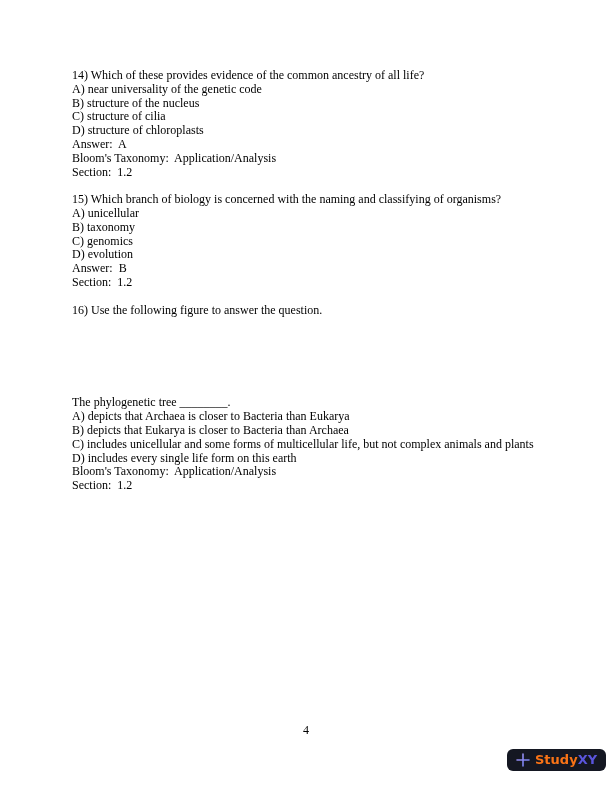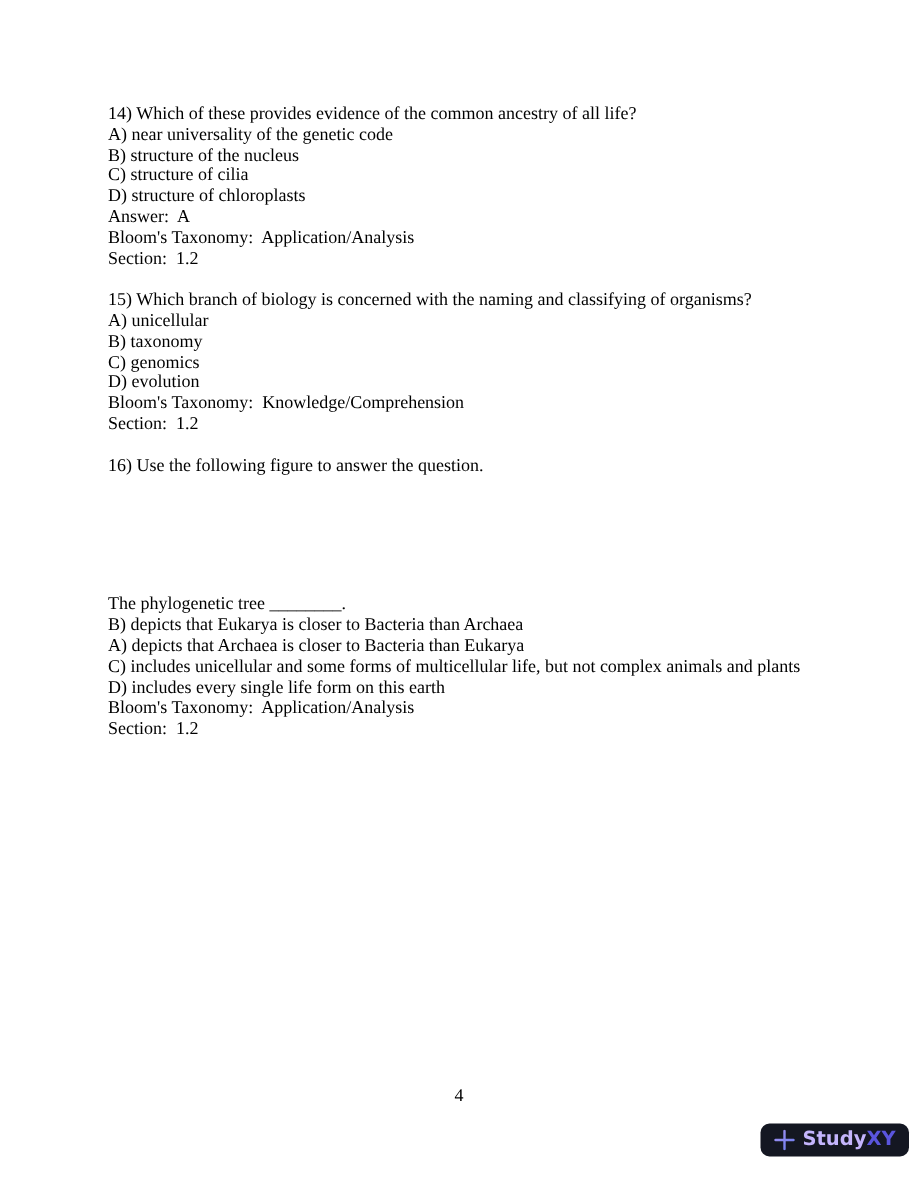--- a/index.html
+++ b/index.html
@@ -40,21 +40,21 @@
     align-items: center;
     gap: 5px;
     padding: 0 9px;
     border-radius: 6px;
     background: #141722;
     font-family: "DejaVu Sans", sans-serif;
     font-size: 13px;
     font-weight: bold;
     line-height: 22px;
   }
-  .brand-name { color: #c4b5fd; }
+  .brand-name { color: #f97316; }
   .brand-suffix { color: #5a55dd; margin-top: 42px; }
   .plus-wrap { display: flex; align-items: center; }
 </style>
 </head>
 <body>
 
 <div class="page">
 
   <div class="content">
 
@@ -70,32 +70,32 @@
     </div>
 
     <div class="blank-line"></div>
 
     <div>
       <div class="line">15) Which branch of biology is concerned with the naming and classifying of organisms?</div>
       <div class="line">A) unicellular</div>
       <div class="line">B) taxonomy</div>
       <div class="line">C) genomics</div>
       <div class="line">D) evolution</div>
-      <div class="line">Bloom's Taxonomy:  Knowledge/Comprehension</div>
+      <div class="line">Answer:  B</div>
       <div class="line">Section:  1.2</div>
     </div>
 
     <div class="blank-line"></div>
 
     <div>
       <div class="line">16) Use the following figure to answer the question.</div>
       <div class="figure-gap"></div>
       <div class="line">The phylogenetic tree ________.</div>
+      <div class="line">A) depicts that Archaea is closer to Bacteria than Eukarya</div>
       <div class="line">B) depicts that Eukarya is closer to Bacteria than Archaea</div>
-      <div class="line">A) depicts that Archaea is closer to Bacteria than Eukarya</div>
       <div class="line">C) includes unicellular and some forms of multicellular life, but not complex animals and plants</div>
       <div class="line">D) includes every single life form on this earth</div>
       <div class="line">Bloom's Taxonomy:  Application/Analysis</div>
       <div class="line">Section:  1.2</div>
     </div>
 
   </div>
 
   <div class="page-number">4</div>
 

